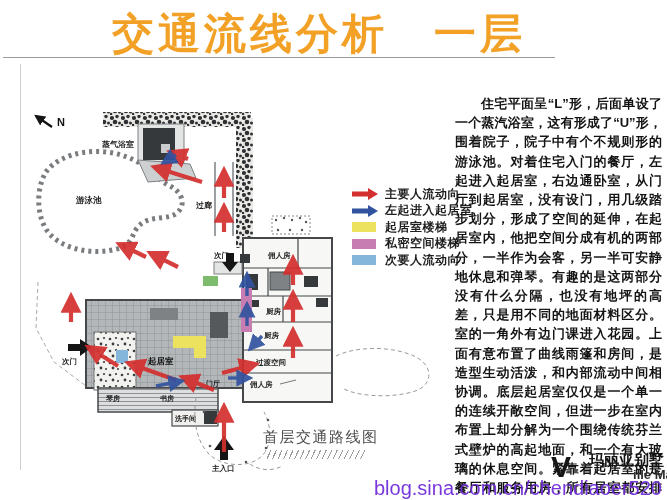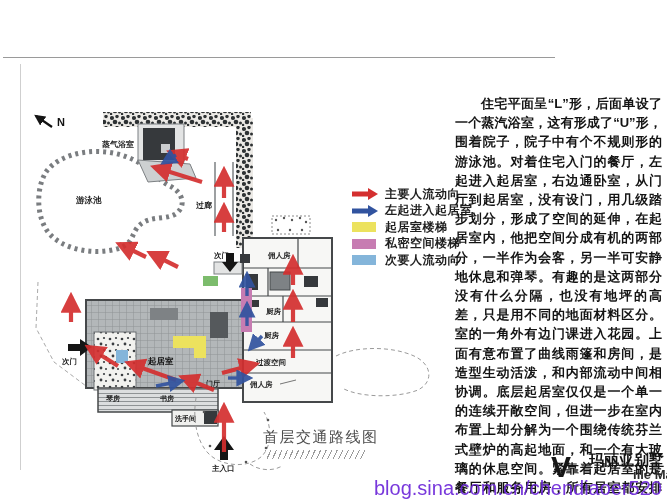--- a/index.html
+++ b/index.html
@@ -25,20 +25,21 @@
   .wm-col{display:inline-block;vertical-align:top;margin-left:18px;}
   .wm-cn{font-size:15px;font-weight:bold;color:#141414;line-height:16px;}
   .wm-en{font-size:13px;font-weight:600;color:#2b2b2b;line-height:13px;padding-left:44px;}
   svg text{font-family:"Liberation Sans","DejaVu Sans",sans-serif;}
 </style>
 </head>
 <body>
 
 <div id="slide">
 
+  <div class="title">交通流线分析　一层</div>
   <div class="title-underline"></div>
   <div class="left-rule"></div>
 
   <svg id="plan-svg" width="460" height="440" viewBox="0 0 460 440">
     <defs>
       <marker id="mred" markerWidth="5" markerHeight="5" refX="4" refY="2.5" orient="auto">
         <path d="M0,0 L5,2.5 L0,5 Z" fill="#d42f2f"></path>
       </marker>
       <marker id="mblue" markerWidth="5" markerHeight="5" refX="4" refY="2.5" orient="auto">
         <path d="M0,0 L5,2.5 L0,5 Z" fill="#31539f"></path>

